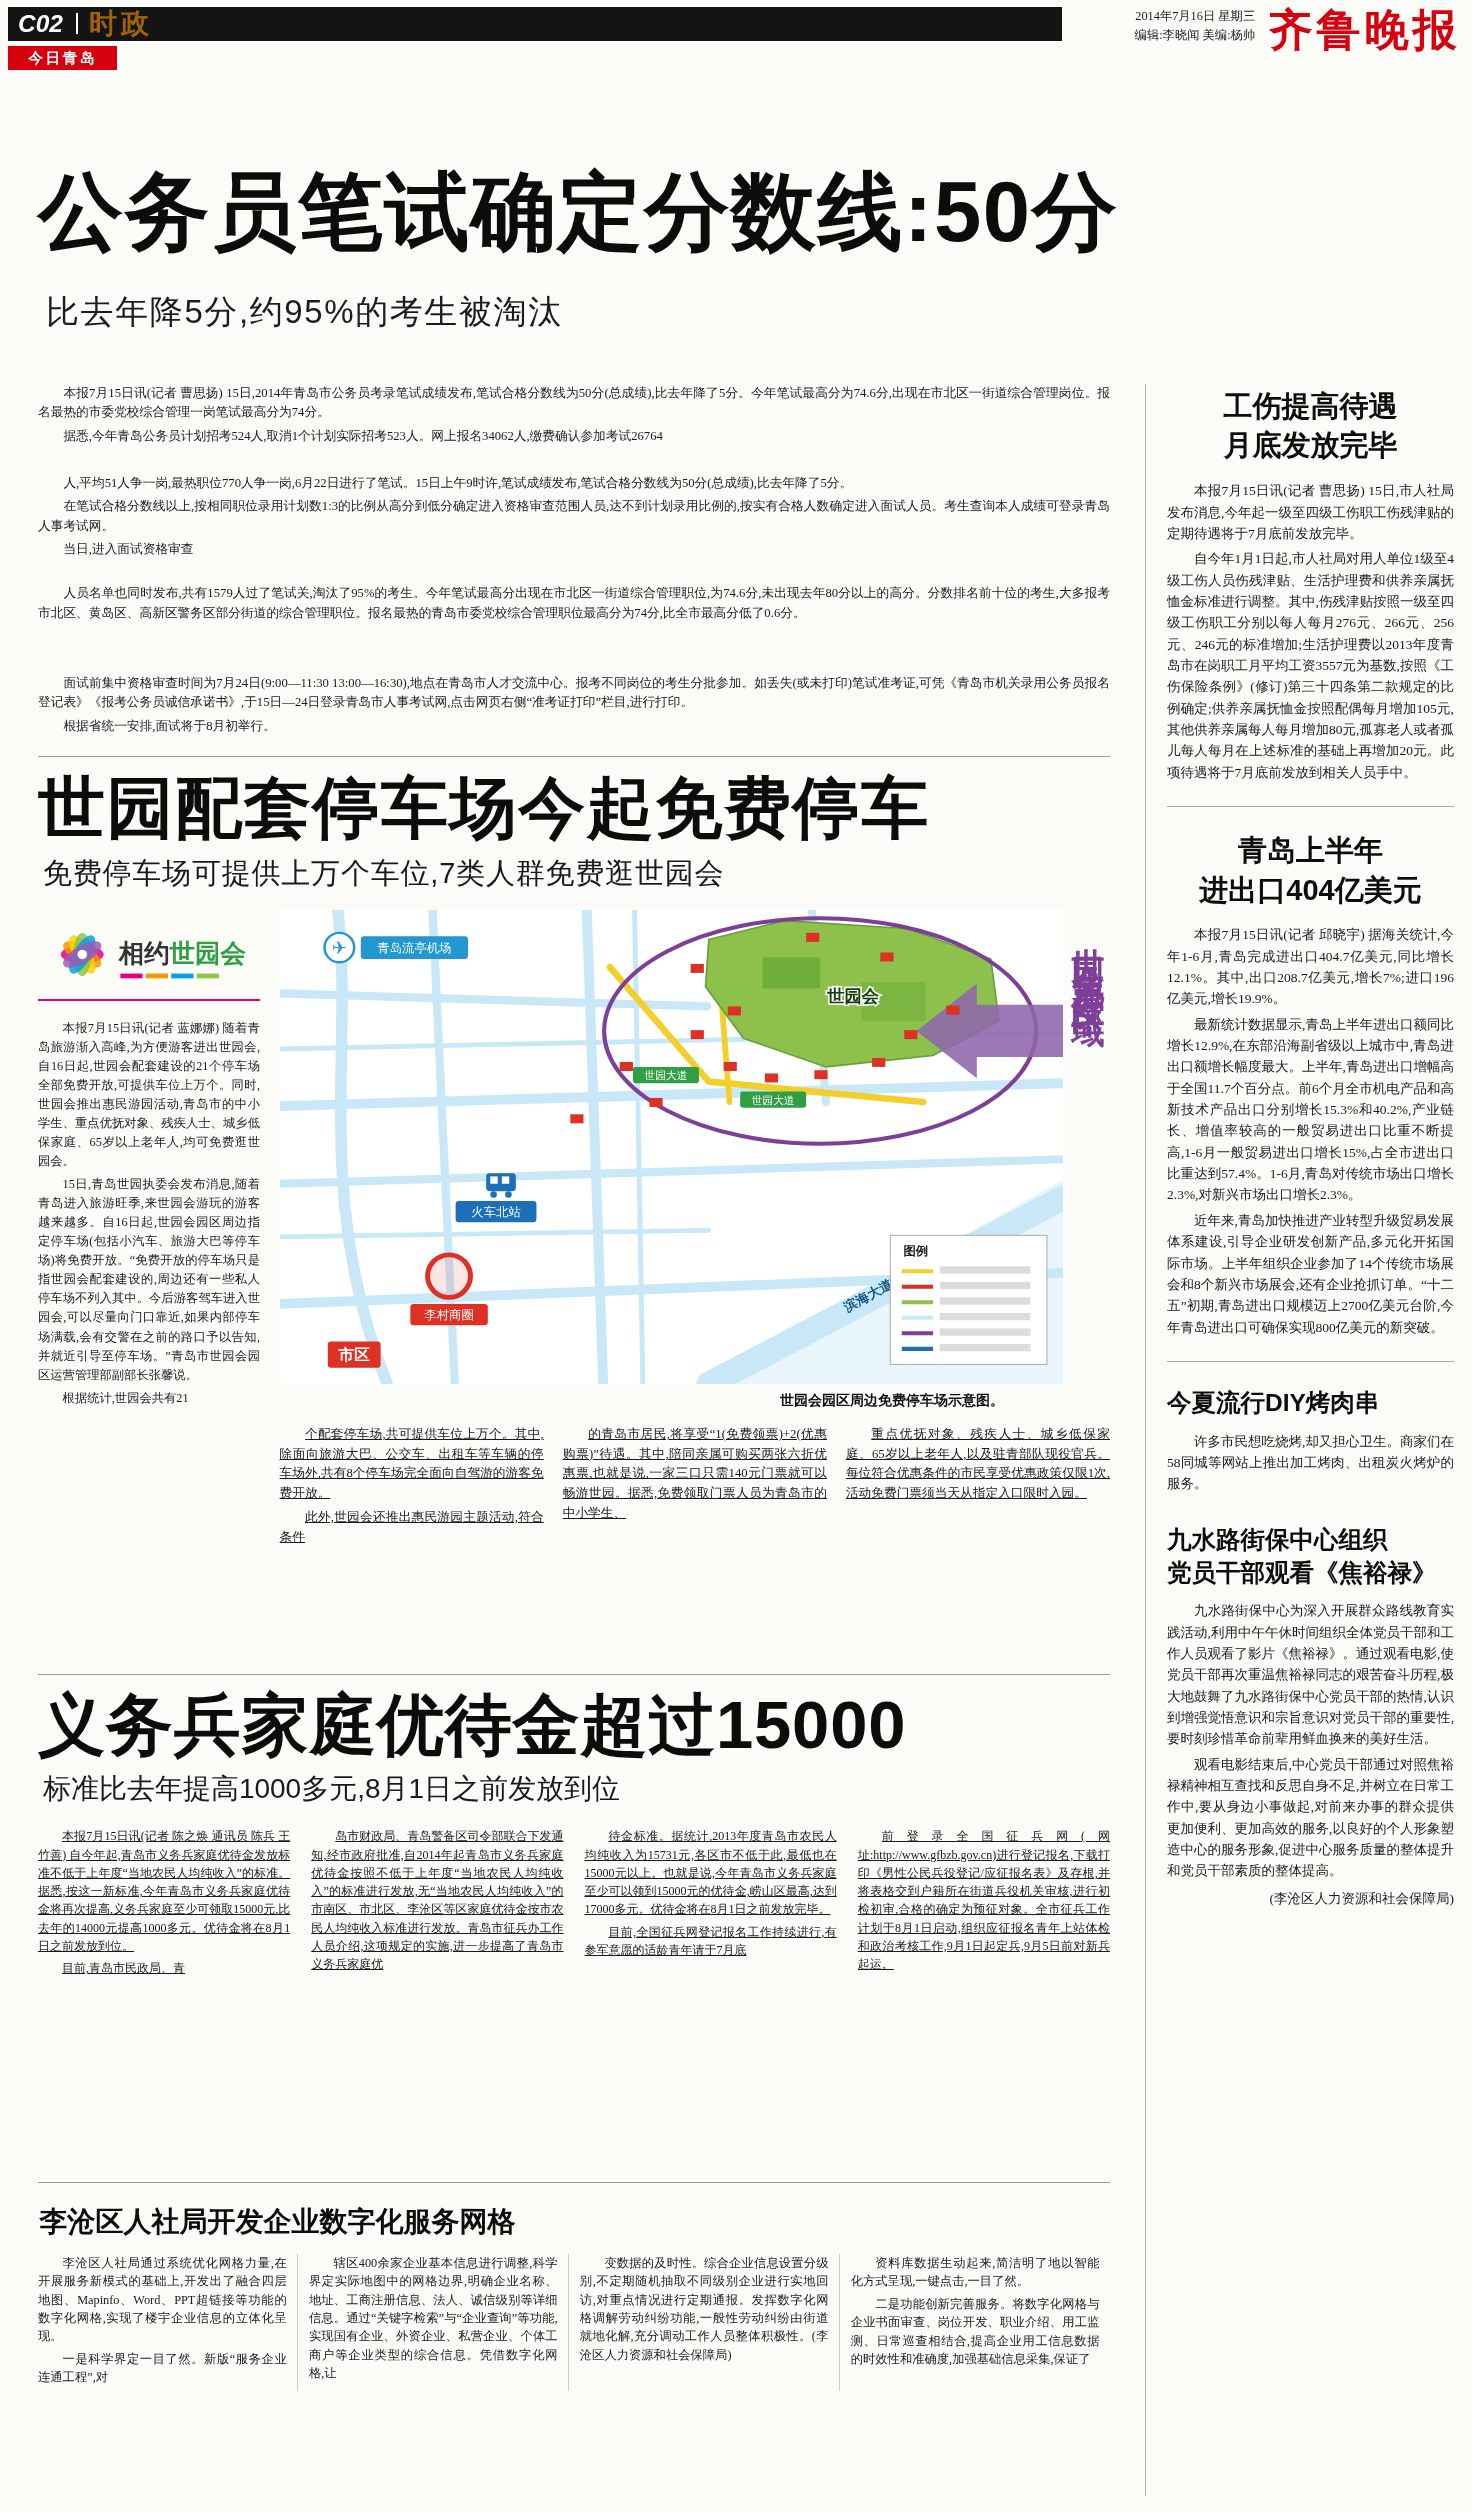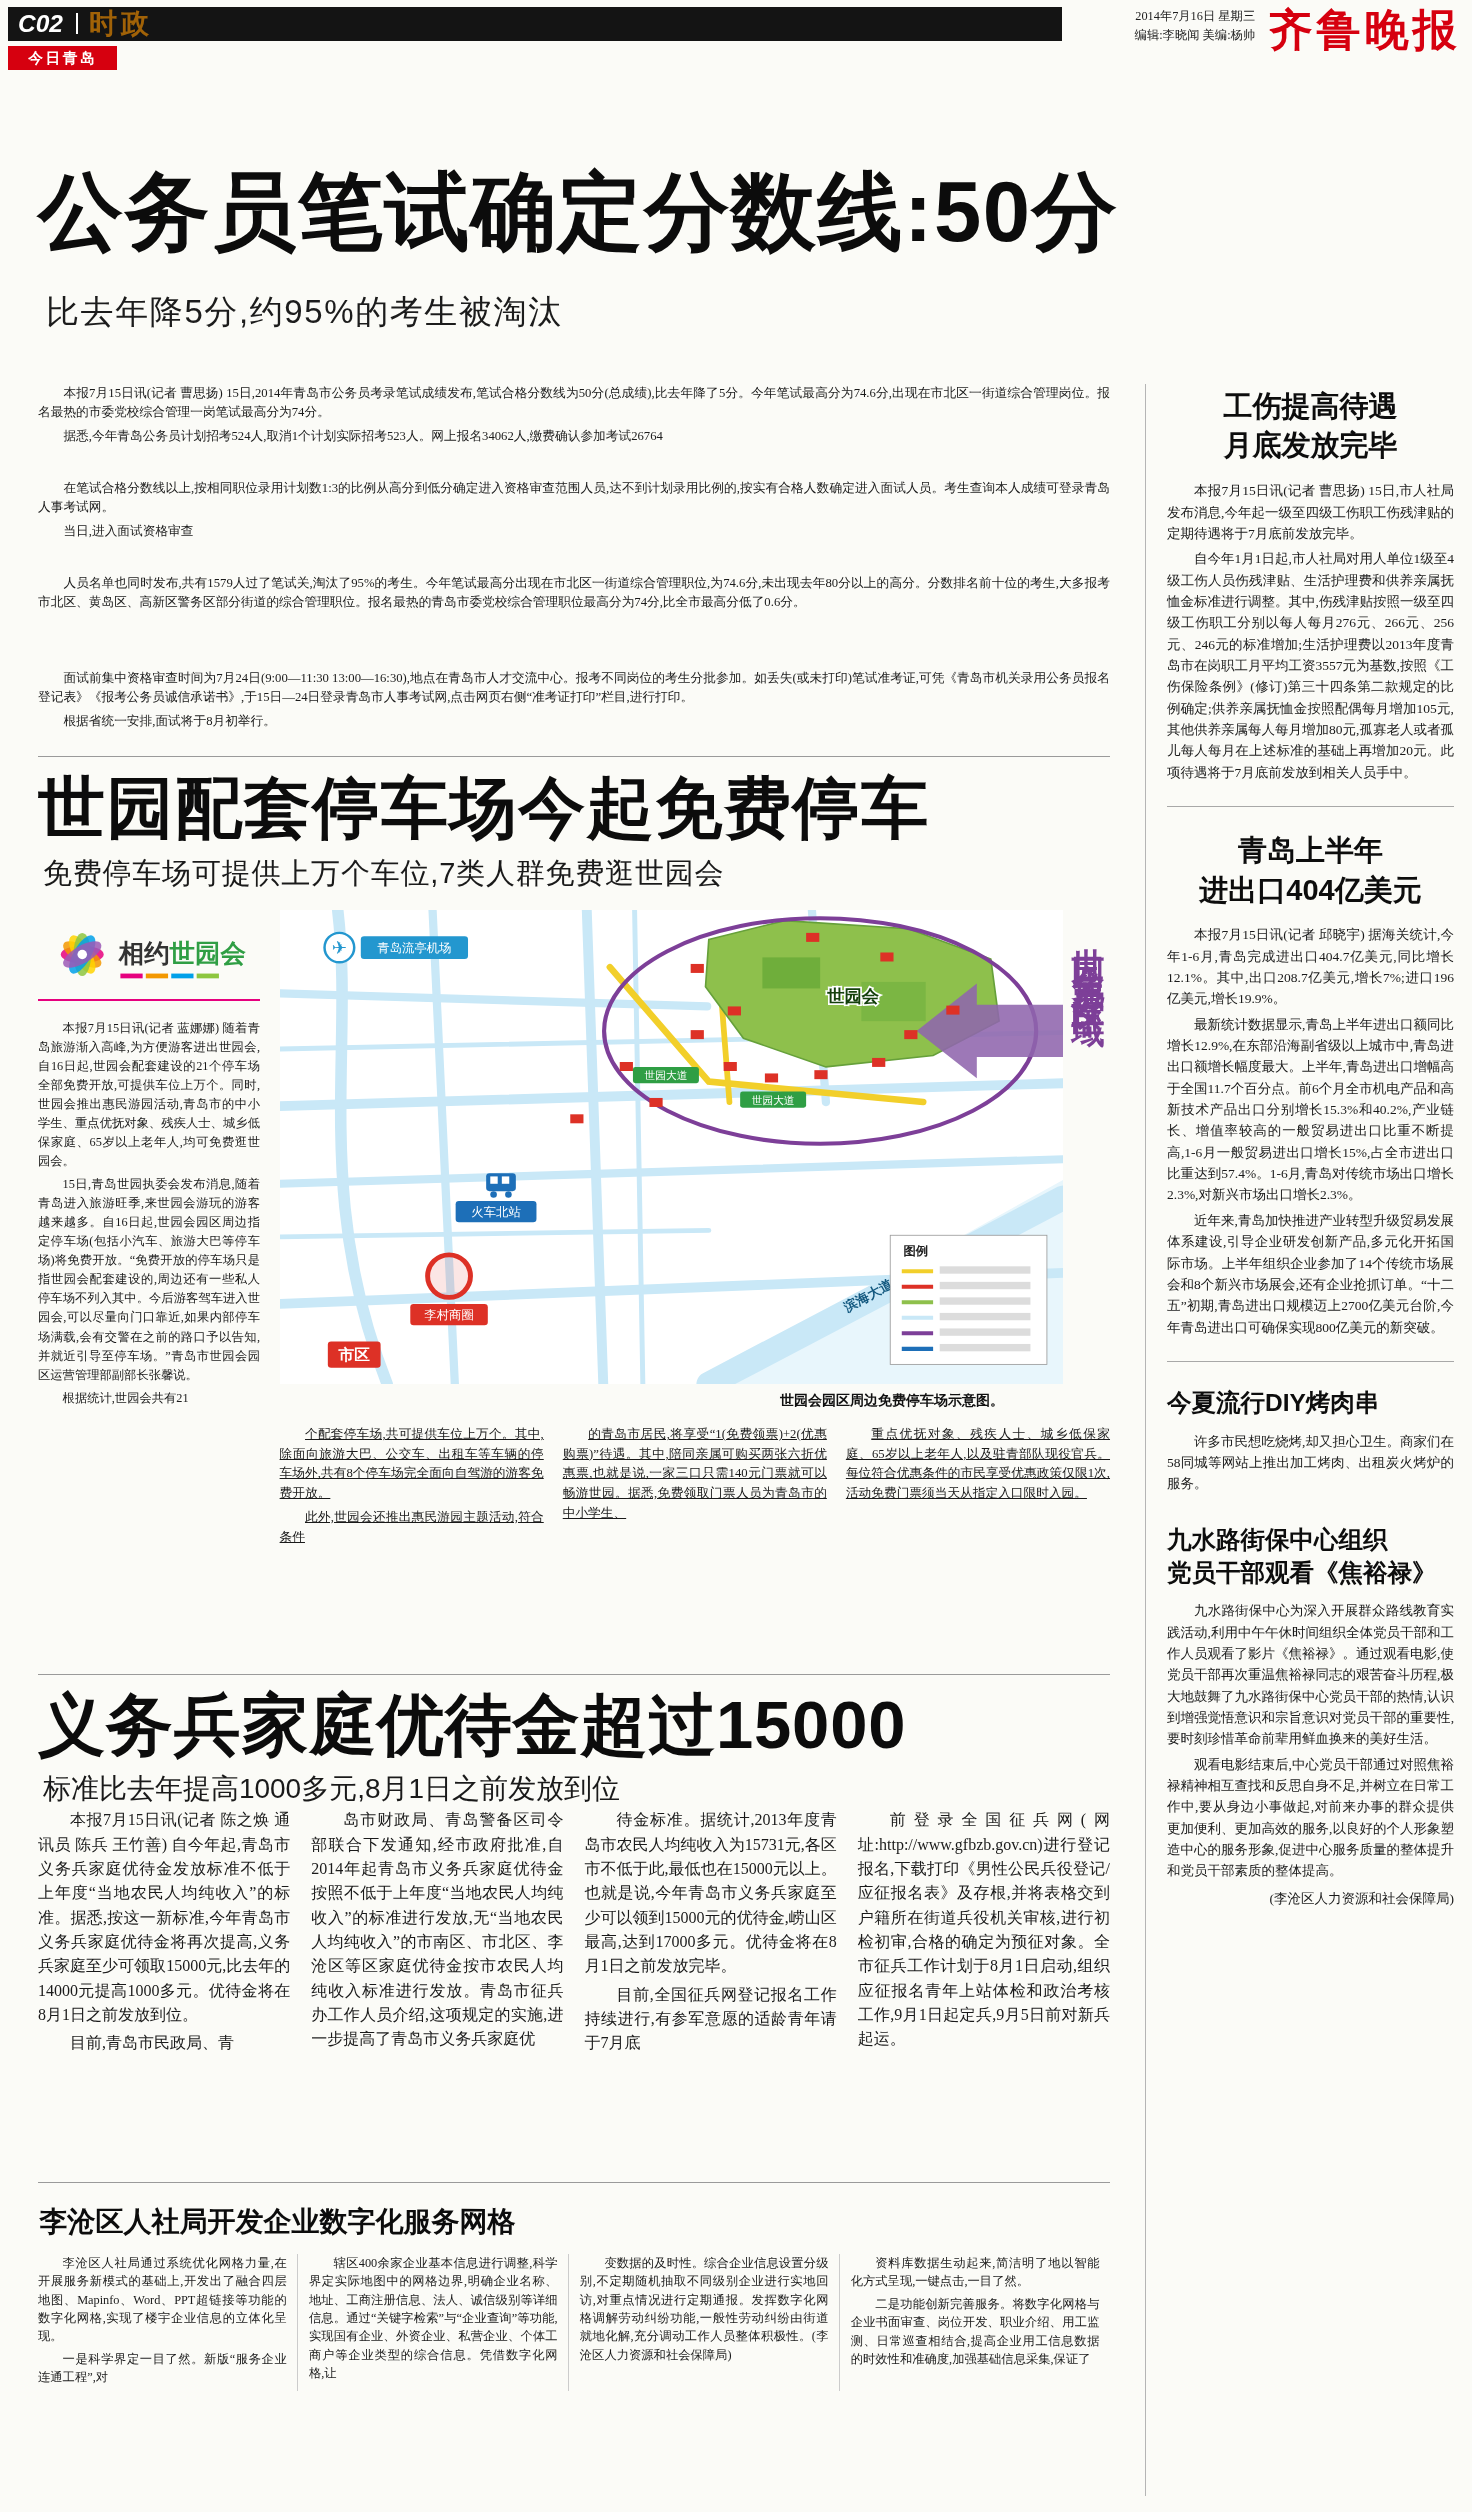--- a/index.html
+++ b/index.html
@@ -53,21 +53,21 @@
   #map-svg { flex:1; height:474px; background:#ffffff; }
   #zone-label { width:47px; writing-mode:vertical-rl; font:900 33px "Liberation Sans",sans-serif;
                 color:#7d3f98; letter-spacing:8.2px; padding-top:11.4px; }
   #map-caption { text-align:right; padding-right:106px; font:700 14px "Liberation Sans",sans-serif; margin-top:8.2px; color:#111; }
   #expo-cols { margin-top:14.7px; gap:19px; font-size:12.7px; line-height:1.55;text-decoration:underline; }
 
   
   #soldier { position:absolute; left:38px; top:1687px; width:1072px; }
   #soldier-hl { font:900 67px/1.12 "Liberation Sans",sans-serif; letter-spacing:0.8px; white-space:nowrap; color:#0c0c0c; }
   #soldier-sub { font:400 28px/1.2 "Liberation Sans",sans-serif; margin:9.8px 0 0 4.9px; }
-  #soldier-cols { margin-top:3px; gap:21px; font-size:16px; line-height:1.52; }
+  #soldier-cols { margin-top:22px; gap:21px; font-size:12px; line-height:1.52;text-decoration:underline; }
 
   
   #licang { position:absolute; left:38px; top:2194px; width:1072px; }
   #licang-hl { font:700 28px/1.2 "Liberation Sans",sans-serif; color:#0c0c0c; margin:11.4px 0 14.7px 1.6px; }
   #licang-cols { gap:0; font-size:12.3px; line-height:1.5; }
   #licang-cols > .col { padding:0 10.6px; border-left:0.8px solid #cccccc; }
   #licang-cols > .col:first-child { border-left:none; padding-left:0; }
 
   .svg-label { font-family:"Liberation Sans",sans-serif; }
 </style>
@@ -92,20 +92,21 @@
 
   <h1 id="exam-hl">公务员笔试确定分数线:50分</h1>
   <div id="exam-sub">比去年降5分,约95%的考生被淘汰</div>
 
   <div id="exam-body" class="cols">
     <div class="col">
       <p class="para">本报7月15日讯(记者 曹思扬) 15日,2014年青岛市公务员考录笔试成绩发布,笔试合格分数线为50分(总成绩),比去年降了5分。今年笔试最高分为74.6分,出现在市北区一街道综合管理岗位。报名最热的市委党校综合管理一岗笔试最高分为74分。</p>
       <p class="para">据悉,今年青岛公务员计划招考524人,取消1个计划实际招考523人。网上报名34062人,缴费确认参加考试26764</p>
     </div>
     <div class="col">
+      <p class="para">人,平均51人争一岗,最热职位770人争一岗,6月22日进行了笔试。15日上午9时许,笔试成绩发布,笔试合格分数线为50分(总成绩),比去年降了5分。</p>
       <p class="para">在笔试合格分数线以上,按相同职位录用计划数1:3的比例从高分到低分确定进入资格审查范围人员,达不到计划录用比例的,按实有合格人数确定进入面试人员。考生查询本人成绩可登录青岛人事考试网。</p>
       <p class="para">当日,进入面试资格审查</p>
     </div>
     <div class="col">
       <p class="para">人员名单也同时发布,共有1579人过了笔试关,淘汰了95%的考生。今年笔试最高分出现在市北区一街道综合管理职位,为74.6分,未出现去年80分以上的高分。分数排名前十位的考生,大多报考市北区、黄岛区、高新区警务区部分街道的综合管理职位。报名最热的青岛市委党校综合管理职位最高分为74分,比全市最高分低了0.6分。</p>
     </div>
     <div class="col">
       <p class="para">面试前集中资格审查时间为7月24日(9:00—11:30 13:00—16:30),地点在青岛市人才交流中心。报考不同岗位的考生分批参加。如丢失(或未打印)笔试准考证,可凭《青岛市机关录用公务员报名登记表》《报考公务员诚信承诺书》,于15日—24日登录青岛市人事考试网,点击网页右侧“准考证打印”栏目,进行打印。</p>
       <p class="para">根据省统一安排,面试将于8月初举行。</p>
     </div>

